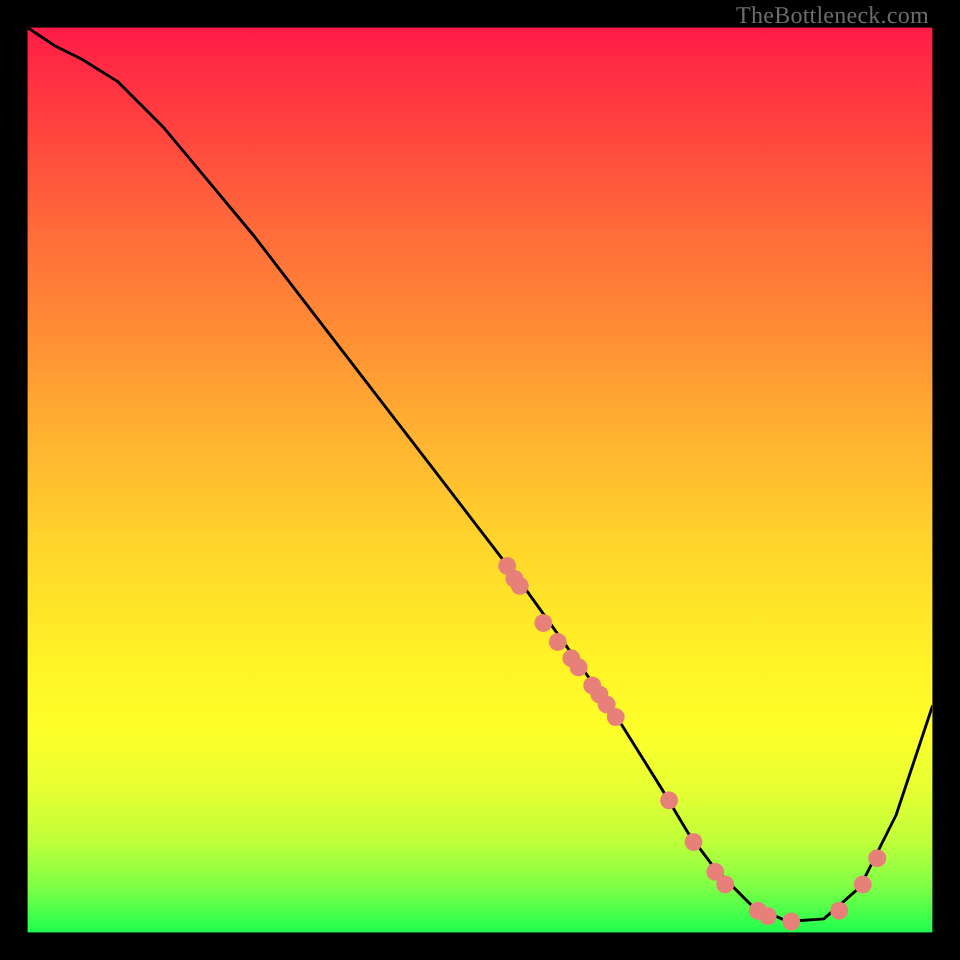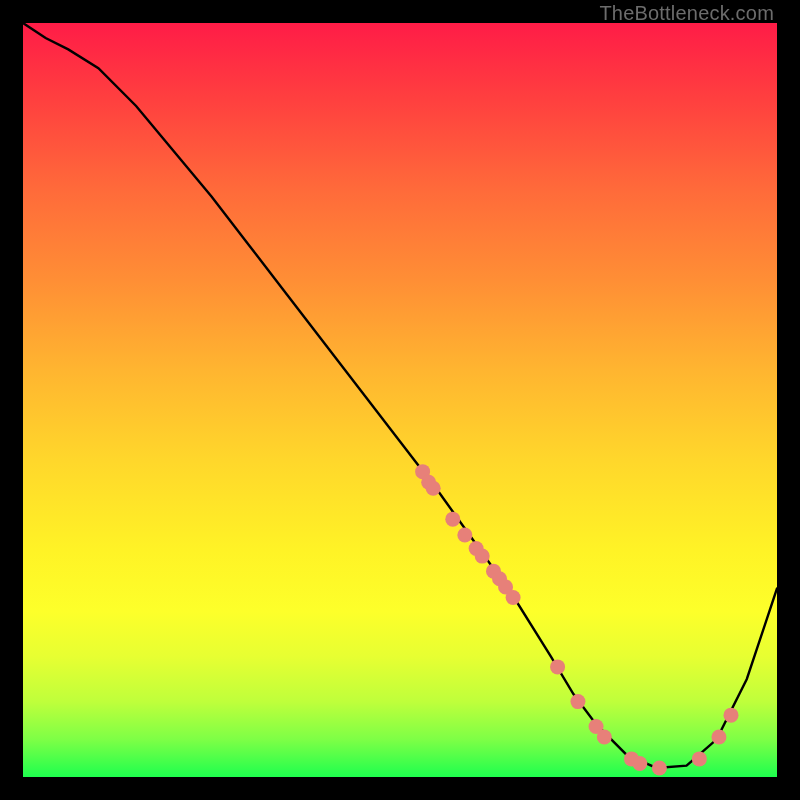--- a/index.html
+++ b/index.html
@@ -33,20 +33,21 @@
     );
   }
   .attribution {
     position: absolute;
     top: 2px;
     right: 26px;
     color: #6c6c6c;
     font-size: 20px;
     font-weight: 500;
     letter-spacing: 0.2px;
+    font-family: Liberation Serif, serif;
   }
   svg.plot {
     position: absolute;
     left: 0;
     top: 0;
     width: 754px;
     height: 754px;
     display: block;
   }
   .curve {

